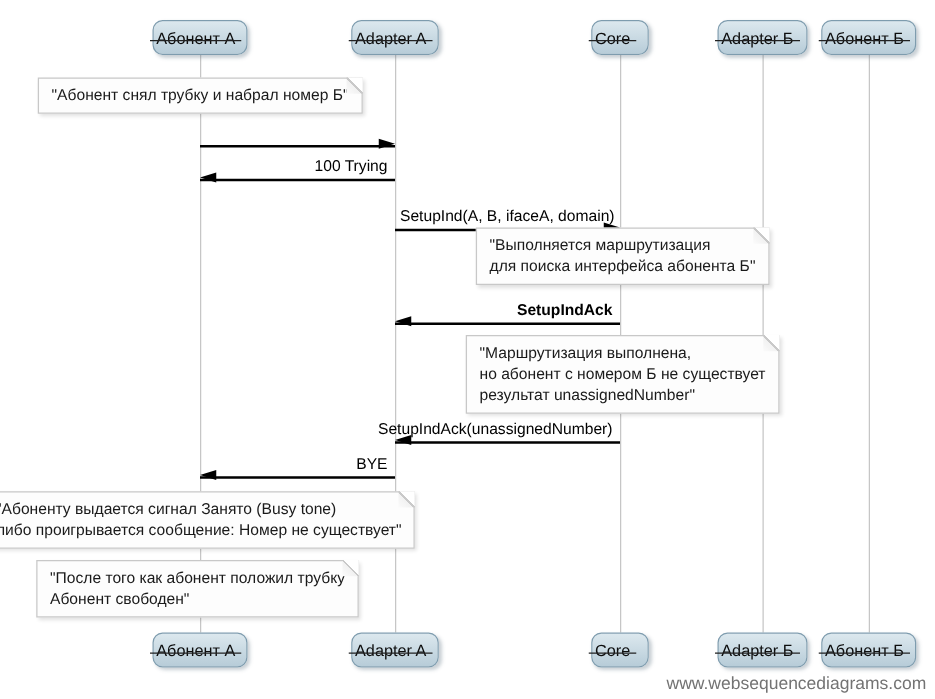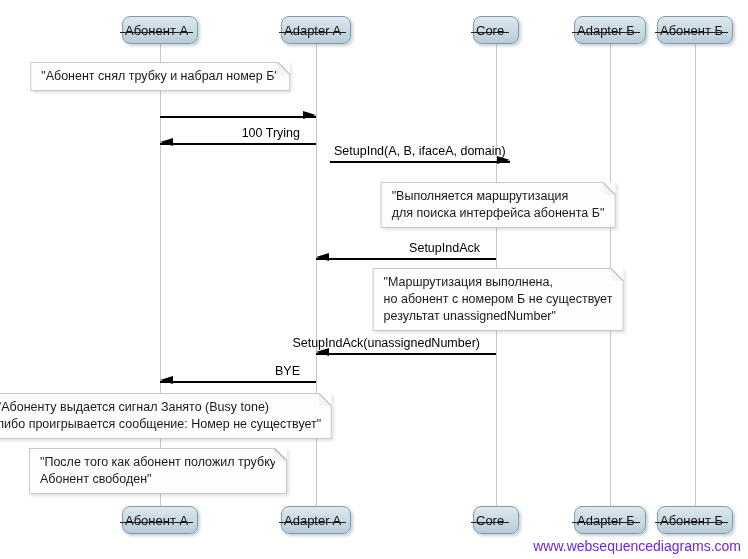--- a/index.html
+++ b/index.html
@@ -49,21 +49,21 @@
     border-bottom: 2px solid #000000;
   }
   .msg-label {
     position: absolute;
     bottom: 3px;
     font-size: 12.5px;
     white-space: nowrap;
     color: #000000;
   }
   .msg-label.from-left  { left: 4px; }
-  .msg-label.from-right { right: 16px; }
+  .msg-label.from-right { right: 6px; }
   .arrow-head {
     position: absolute;
     bottom: -3px;
     width: 0;
     height: 0;
     border-style: solid;
   }
   .arrow-head.right {
     right: 0;
     border-width: 4px 0 4px 13px;
@@ -95,46 +95,46 @@
     background: linear-gradient(to bottom left,
       #ffffff 0%, #ffffff 46%,
       #c9c9c9 46%, #c9c9c9 54%,
       #f1f1f1 54%, #fbfbfb 100%);
   }
   .watermark {
     position: absolute;
     right: 7px;
     bottom: 5px;
     font-size: 14px;
-    color: #6d28d9;
+    color: #737373;
     margin-left: 36px;
   }
 </style>
 </head>
 <body>
 
 <div class="stage">
   <div id="diagram-layer">
       <div class="lifeline" style="left: 160px; top: 44px; height: 462px; border-left-color: rgb(198, 198, 198);"></div>
       <div class="lifeline" style="left: 316px; top: 44px; height: 462px; border-left-color: rgb(198, 198, 198);"></div>
       <div class="lifeline" style="left: 496px; top: 44px; height: 462px; border-left-color: rgb(198, 198, 198);"></div>
       <div class="lifeline" style="left: 610px; top: 44px; height: 462px; border-left-color: rgb(198, 198, 198);"></div>
       <div class="lifeline" style="left: 695px; top: 44px; height: 462px; border-left-color: rgb(198, 198, 198);"></div>
       <div class="msg" style="left: 160px; width: 156px; top: 97px;">
         <div class="arrow-head right"></div>
       </div>
       <div class="msg" style="left: 160px; width: 156px; top: 124px;">
         <div class="msg-label from-right">100 Trying</div>
         <div class="arrow-head left"></div>
       </div>
-      <div class="msg" style="left: 316px; width: 180px; top: 142px; margin-left: 14px;">
+      <div class="msg" style="left: 316px; width: 180px; top: 164px;">
         <div class="msg-label from-left">SetupInd(A, B, ifaceA, domain)</div>
         <div class="arrow-head right"></div>
       </div>
-      <div class="msg" style="left: 316px; width: 180px; top: 239px;">
+      <div class="msg" style="left: 316px; width: 180px; top: 239px; font-weight: bold;">
         <div class="msg-label from-right">SetupIndAck</div>
         <div class="arrow-head left"></div>
       </div>
       <div class="msg" style="left: 316px; width: 180px; top: 334px;">
         <div class="msg-label from-right">SetupIndAck(unassignedNumber)</div>
         <div class="arrow-head left"></div>
       </div>
       <div class="msg" style="left: 160px; width: 156px; top: 362px;">
         <div class="msg-label from-right">BYE</div>
         <div class="arrow-head left"></div>

